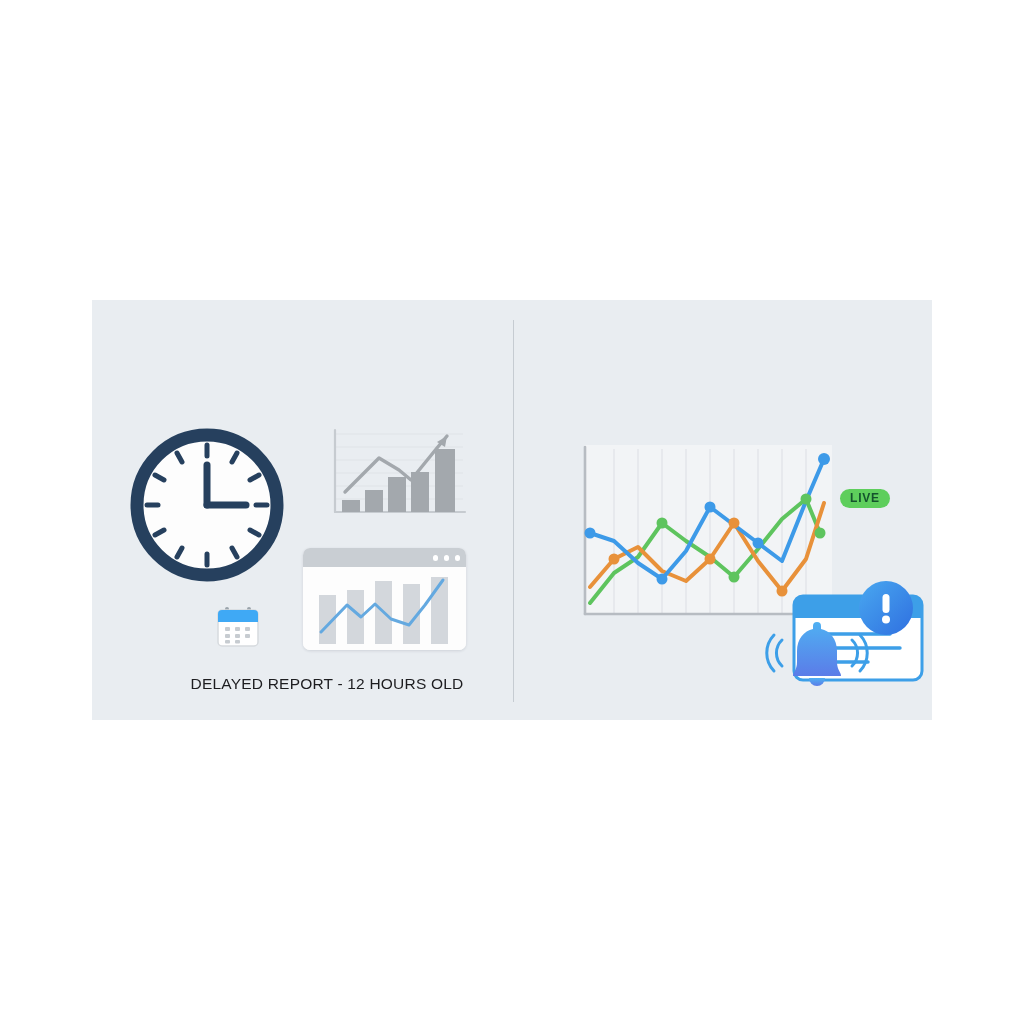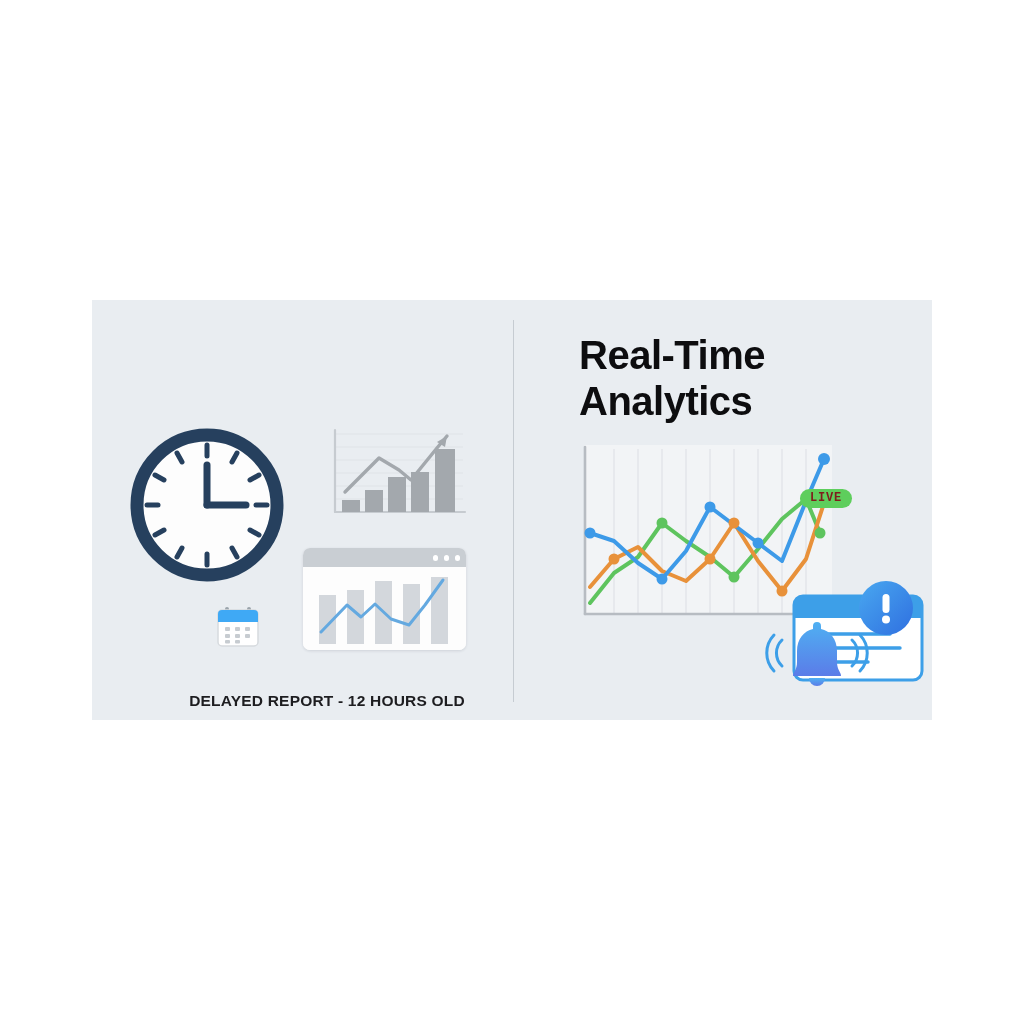--- a/index.html
+++ b/index.html
@@ -59,25 +59,25 @@
     left: 487px;
     top: 32px;
     font-size: 40px;
     width: 300px;
   }
 
   
   .caption {
     position: absolute;
     left: 50px;
-    top: 392px;
+    top: 375px;
     width: 370px;
     text-align: center;
     font-size: 15.5px;
-    font-weight: bold;
+    font-weight: normal;
     letter-spacing: 0.2px;
     color: #1d1d20;
   }
 
   
   .clock-wrap {
     position: absolute;
     left: 37px;
     top: 127px;
     width: 156px;
@@ -142,31 +142,30 @@
     position: absolute;
     left: 480px;
     top: 145px;
     width: 260px;
     height: 180px;
   }
 
   
   .live-badge {
     position: absolute;
-    left: 708px;
+    left: 748px;
     top: 189px;
     padding: 3px 10px 4px 10px;
     background: #5ece5c;
     border-radius: 11px;
-    color: #7f1d1d;
+    color: #14532d;
     font-size: 12px;
     font-weight: bold;
     letter-spacing: 0.8px;
     line-height: 1;
-    font-family: Liberation Mono, monospace;
   }
 
   
   .alert-wrap {
     position: absolute;
     left: 660px;
     top: 278px;
     width: 180px;
     height: 118px;
   }
@@ -265,22 +264,20 @@
           </g>
           <polyline points="18,65 44,38 58,50 72,37 88,52 106,58 122,38 140,13" fill="none" stroke="#64a9e0" stroke-width="3" stroke-linejoin="round" stroke-linecap="round"></polyline>
         </svg>
       </div>
     </div>
 
     <div class="caption">DELAYED REPORT - 12 HOURS OLD</div>
 
     <div class="divider"></div>
 
-    <div class="title title-rt">Real-Time
-Analytics</div>
 
     <div class="rtchart">
       <svg width="260" height="180" viewBox="0 0 260 180">
         <rect x="12" y="0" width="248" height="170" fill="#f2f4f6"></rect>
         <g stroke="#e0e4e8" stroke-width="1.3">
           <line x1="42" y1="4" x2="42" y2="168"></line>
           <line x1="66" y1="4" x2="66" y2="168"></line>
           <line x1="90" y1="4" x2="90" y2="168"></line>
           <line x1="114" y1="4" x2="114" y2="168"></line>
           <line x1="138" y1="4" x2="138" y2="168"></line>

